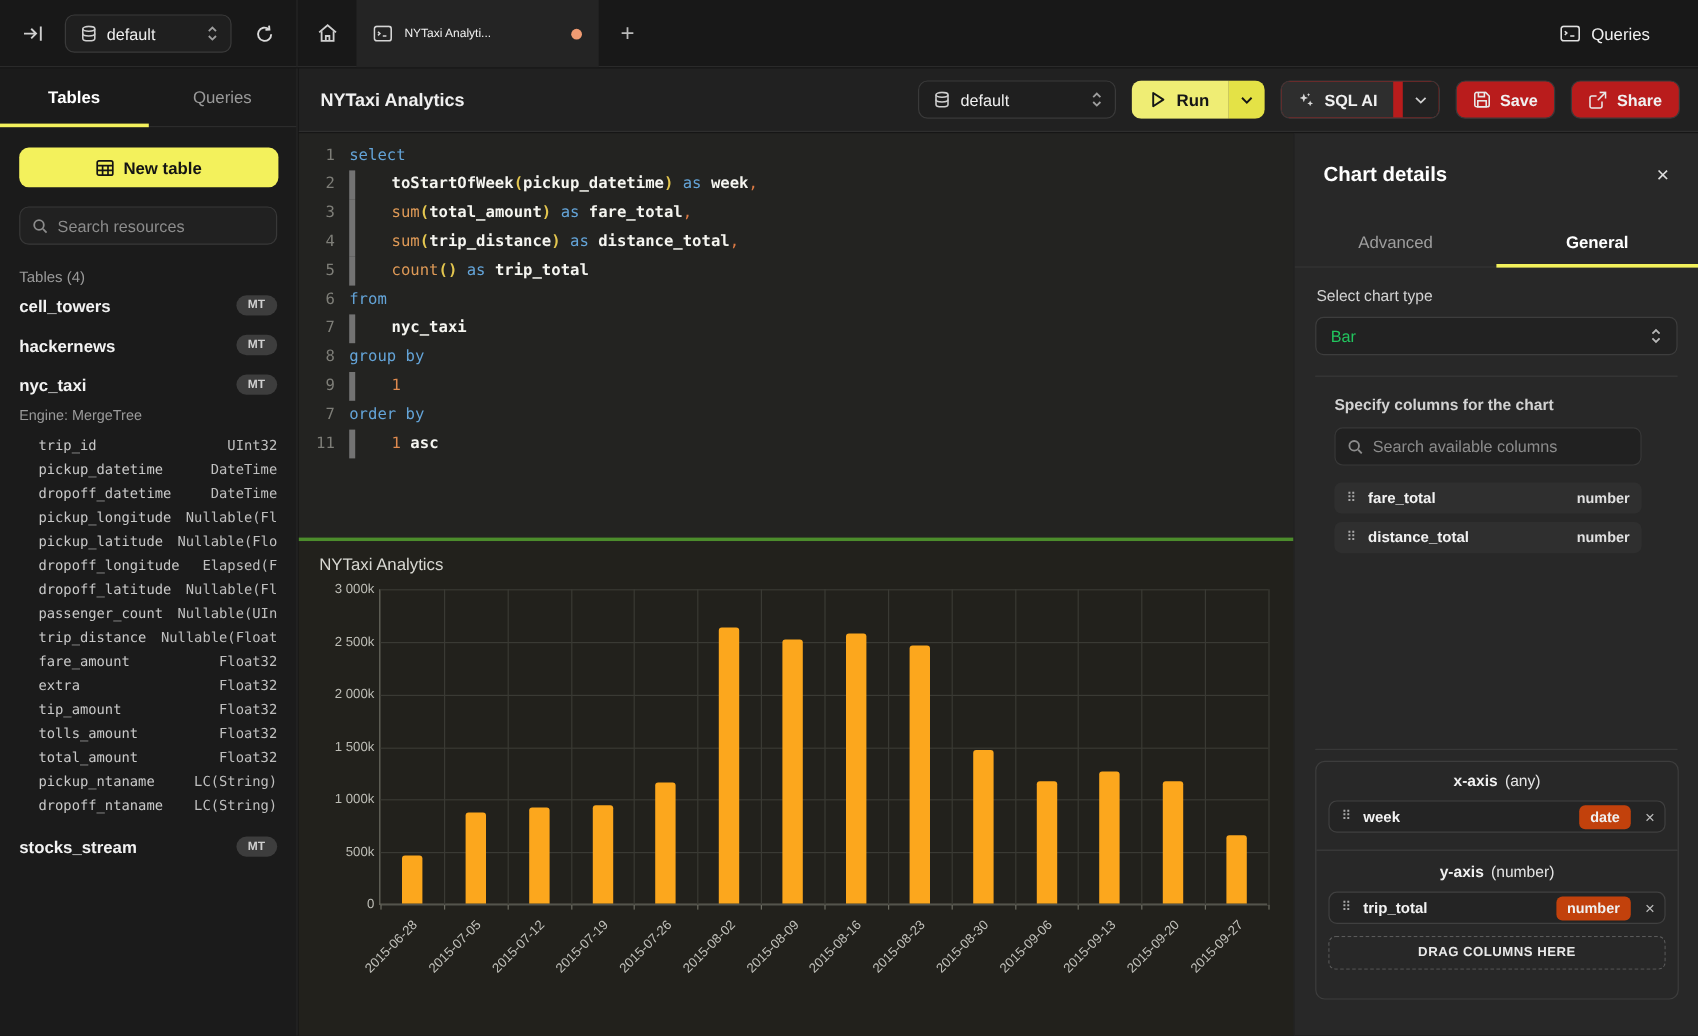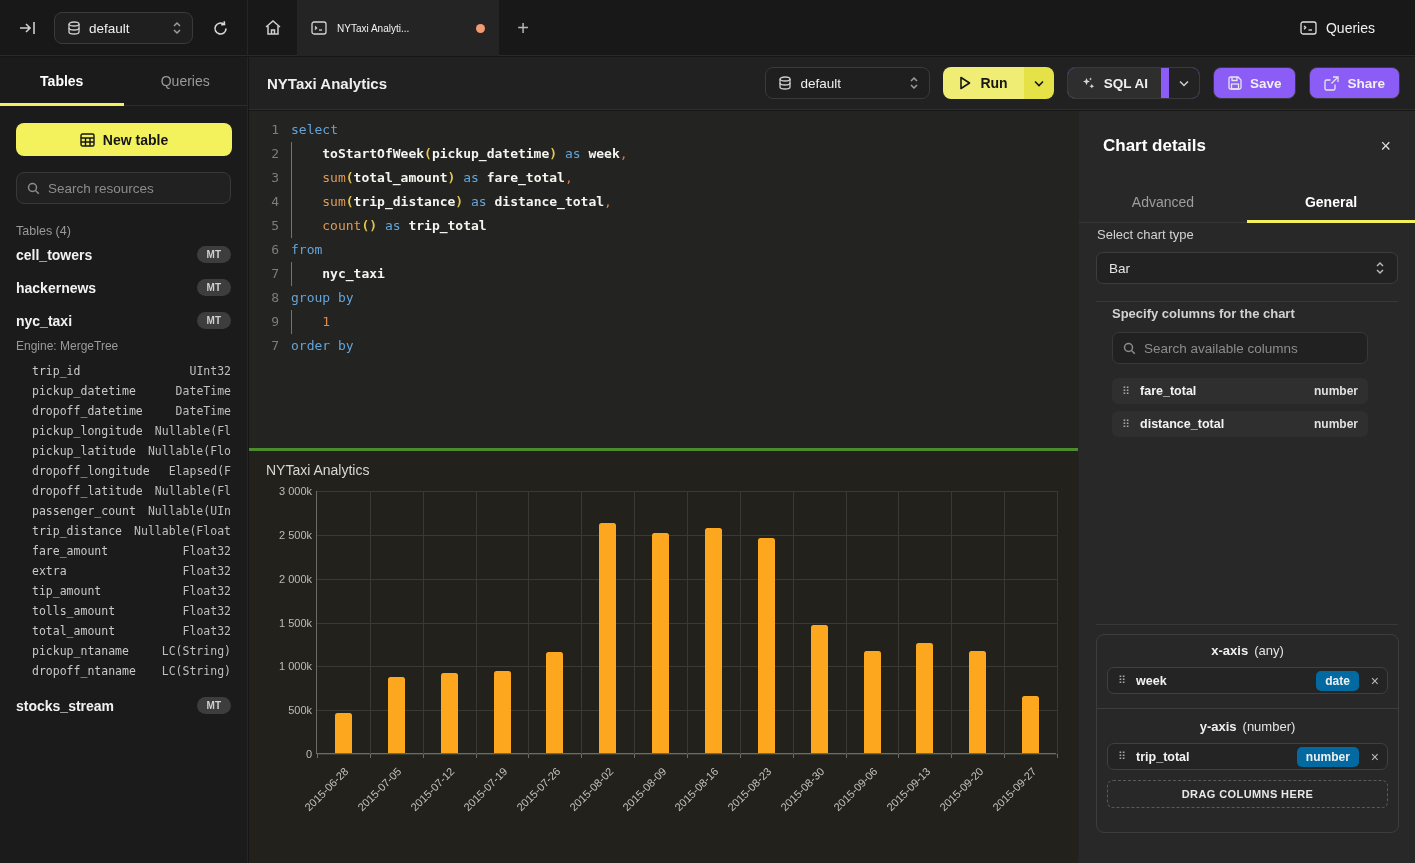--- a/index.html
+++ b/index.html
@@ -57,39 +57,39 @@
     font-family:"DejaVu Sans Mono", monospace; font-size:11.5px; color:#C9C9C9; }
   .col-row .ctype { color:#BFBFBF; }
   #column-list { margin-bottom:8px; }
 
   
   #toolbar-row { position:absolute; left:249px; top:57px; width:1166px; height:53px; background:#212121;
     border-bottom:1px solid #2E2E2E; display:flex; align-items:center; }
   #page-title { margin-left:18px; font-size:15px; font-weight:bold; color:#EFEFEF; }
   #toolbar-right { margin-left:auto; display:flex; align-items:center; gap:13px; padding-right:15px; }
   #toolbar-db { width:165px; cursor:pointer; }
-  .btn { display:flex; align-items:center; gap:8px; height:32px; padding:0 14px; background:#8b5cf6;
+  .btn { display:flex; align-items:center; gap:8px; height:32px; padding:0 14px; background:#b91c1c;
     border:1px solid #3A3A3A; border-radius:8px; color:#F0F0F0; font-size:13.5px; font-weight:bold; cursor:pointer; }
   #run-btn { display:flex; height:32px; border-radius:8px; overflow:hidden; cursor:pointer; }
   #run-main { display:flex; align-items:center; gap:9px; padding:0 16px; background:#EFED74; color:#161616;
     font-size:14px; font-weight:bold; }
   #run-caret { width:30px; display:flex; align-items:center; justify-content:center; background:#E4E246; color:#161616; }
   #sqlai-btn { padding:0; overflow:hidden; }
   #sqlai-main { display:flex; align-items:center; gap:8px; height:100%; padding:0 13px; background:#2E2E2E; }
   #sqlai-caret { width:30px; height:100%; display:flex; align-items:center; justify-content:center;
     background:#222222; color:#CFCFCF; }
 
   
   #main { position:absolute; left:249px; top:111px; width:829px; height:752px; background:#232321; }
   #editor { position:absolute; left:0; top:0; width:829px; height:286px; padding-top:7px;
     font-family:"DejaVu Sans Mono", monospace; font-size:13px; }
   .code-line { display:flex; height:24px; line-height:24px; }
   .gutter { width:30px; text-align:right; padding-right:0; color:#7E7E78; flex:none; }
   .code { margin-left:12px; white-space:pre; }
-  .code.ind { border-left:1px solid #737373; padding-left:calc(4ch - 1px); }
+  .code.ind { border-left:5px solid #737373; padding-left:calc(4ch - 1px); }
   .tk-kw { color:#64A4D8; }
   .tk-fn { color:#DF9A57; }
   .tk-pr { color:#E3C64F; font-weight:bold; }
   .tk-id { color:#F5F5F0; font-weight:bold; }
   .tk-pu { color:#DD7A44; }
   .tk-nu { color:#DF8A4F; }
   .tk-pl { color:#CCCCCC; }
 
   #results-bar { position:absolute; left:0; top:286px; width:829px; height:51px; background:#222220;
     border-top:1px solid #32322E; display:flex; align-items:center; }
@@ -120,43 +120,43 @@
     border-left:1px solid #242424; }
   #panel-header { height:70px; display:flex; align-items:center; padding:0 24px; }
   #panel-title { font-size:17px; font-weight:bold; color:#FFFFFF; flex:1; }
   #panel-close { color:#DDDDDD; font-size:18px; cursor:pointer; }
   #panel-tabs { display:flex; height:42px; border-bottom:1px solid #363636; }
   .p-tab { flex:1; display:flex; align-items:center; justify-content:center; font-size:14px; color:#9E9E9E;
     cursor:pointer; position:relative; }
   .p-tab.active { color:#FFFFFF; font-weight:bold; }
   .p-tab.active::after { content:""; position:absolute; left:0; right:0; bottom:-1px; height:3px;
     background:var(--accent,#F3F15C); }
-  .p-label { margin:4px 0 0 18px; font-size:13px; color:#D2D2D2; }
+  .p-label { margin:16px 0 0 18px; font-size:13px; color:#D2D2D2; }
   .p-label.inset { margin-left:33px; font-weight:bold; }
   #chart-type-select { margin:10px 17px 0; height:32px; display:flex; align-items:center; padding:0 12px;
-    background:#222222; border:1px solid #3D3D3D; border-radius:7px; font-size:13.5px; color:#e5e5e5; cursor:pointer; }
+    background:#222222; border:1px solid #3D3D3D; border-radius:7px; font-size:13.5px; color:#22c55e; cursor:pointer; }
   #chart-type-select .grow { flex:1; }
   .p-divider { height:1px; background:#383838; margin:17px 17px 0; }
   #panel-search { margin:11px 0 0 33px; width:256px; height:32px; border-radius:7px; }
   .pc-row { margin:7px 0 0 33px; width:256px; height:26px; background:#2F2F2F; border-radius:6px;
     display:flex; align-items:center; gap:10px; padding:0 10px; cursor:grab; }
   .pc-row:first-of-type { margin-top:14px; }
   .pc-row .pname { flex:1; font-size:12.5px; font-weight:bold; color:#F2F2F2; }
   .pc-row .ptype { font-size:12px; font-weight:bold; color:#E0E0E0; }
   .drag-dots { color:#A8A8A8; font-size:11px; line-height:1; }
   #axis-divider { position:absolute; left:17px; right:17px; top:513px; height:1px; background:#383838; }
   #axis-box { position:absolute; left:17px; top:523px; width:303px; height:199px; border:1px solid #3D3D3D;
     border-radius:8px; padding:8px 10px 10px; }
   .axis-title { text-align:center; font-size:13px; color:#F0F0F0; height:18px; margin-bottom:6px; }
   .axis-title b { font-weight:bold; }
   .axis-title .hint { font-weight:normal; color:#E4E4E4; margin-left:6px; }
   .axis-row { height:27px; border:1px solid #404040; background:#242424; border-radius:7px;
     display:flex; align-items:center; gap:10px; padding:0 8px 0 10px; }
   .axis-row .pname { flex:1; font-size:12.5px; font-weight:bold; color:#F2F2F2; }
-  .type-badge { background:#0369a1; border-radius:5px; padding:3px 9px; font-size:12px; font-weight:bold; color:#F0F0F0; }
+  .type-badge { background:#c2410c; border-radius:5px; padding:3px 9px; font-size:12px; font-weight:bold; color:#F0F0F0; }
   .remove-x { color:#BBBBBB; font-size:14px; margin-left:2px; cursor:pointer; }
   .axis-box-divider { height:1px; background:#3D3D3D; margin:14px -10px 0; }
   #yaxis-title { margin-top:10px; }
   #drop-zone { margin-top:10px; height:28px; border:1px dashed #5A5A5A; border-radius:6px; display:flex;
     align-items:center; justify-content:center; font-size:11px; font-weight:bold; letter-spacing:.4px; color:#E8E8E8; }
 </style>
 </head>
 <body>
 
 <div id="topbar">
@@ -439,20 +439,24 @@
         <span class="gutter">8</span>
         <span class="code"><span class="tk-kw">group by</span></span>
       </div>
       <div class="code-line">
         <span class="gutter">9</span>
         <span class="code ind"><span class="tk-nu">1</span></span>
       </div>
       <div class="code-line">
         <span class="gutter">7</span>
         <span class="code"><span class="tk-kw">order by</span></span>
+      </div>
+      <div class="code-line">
+        <span class="gutter">11</span>
+        <span class="code ind"><span class="tk-nu">1</span><span class="tk-pl"> </span><span class="tk-id">asc</span></span>
       </div>
     </div>
 
 
   <div id="green-divider" style="background: rgb(76, 140, 44);"></div>
 
   <div id="chart">
     <span id="chart-title">NYTaxi Analytics</span>
     <div id="chart-ylabels">
         <span class="ylab" style="top: 34px;">3 000k</span>

